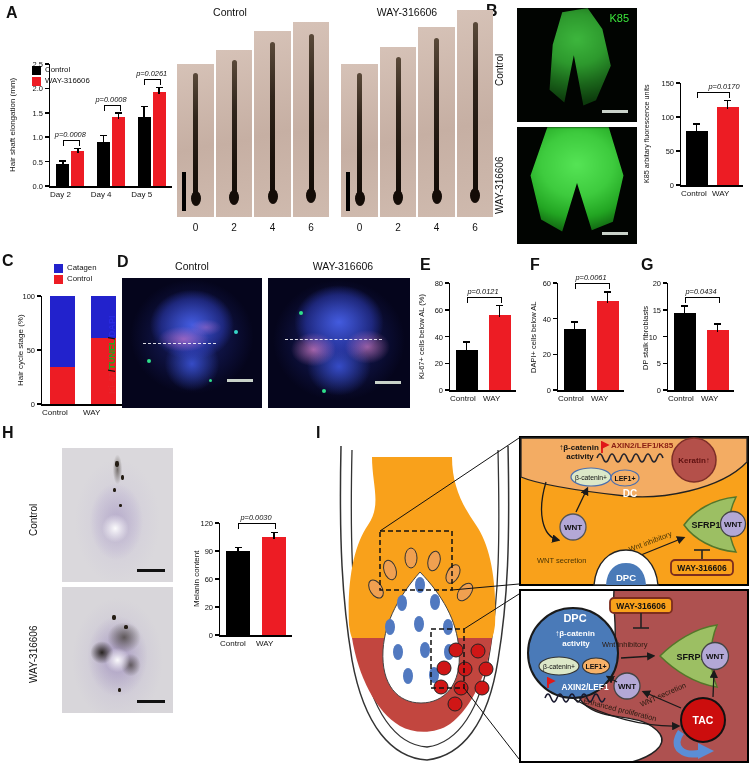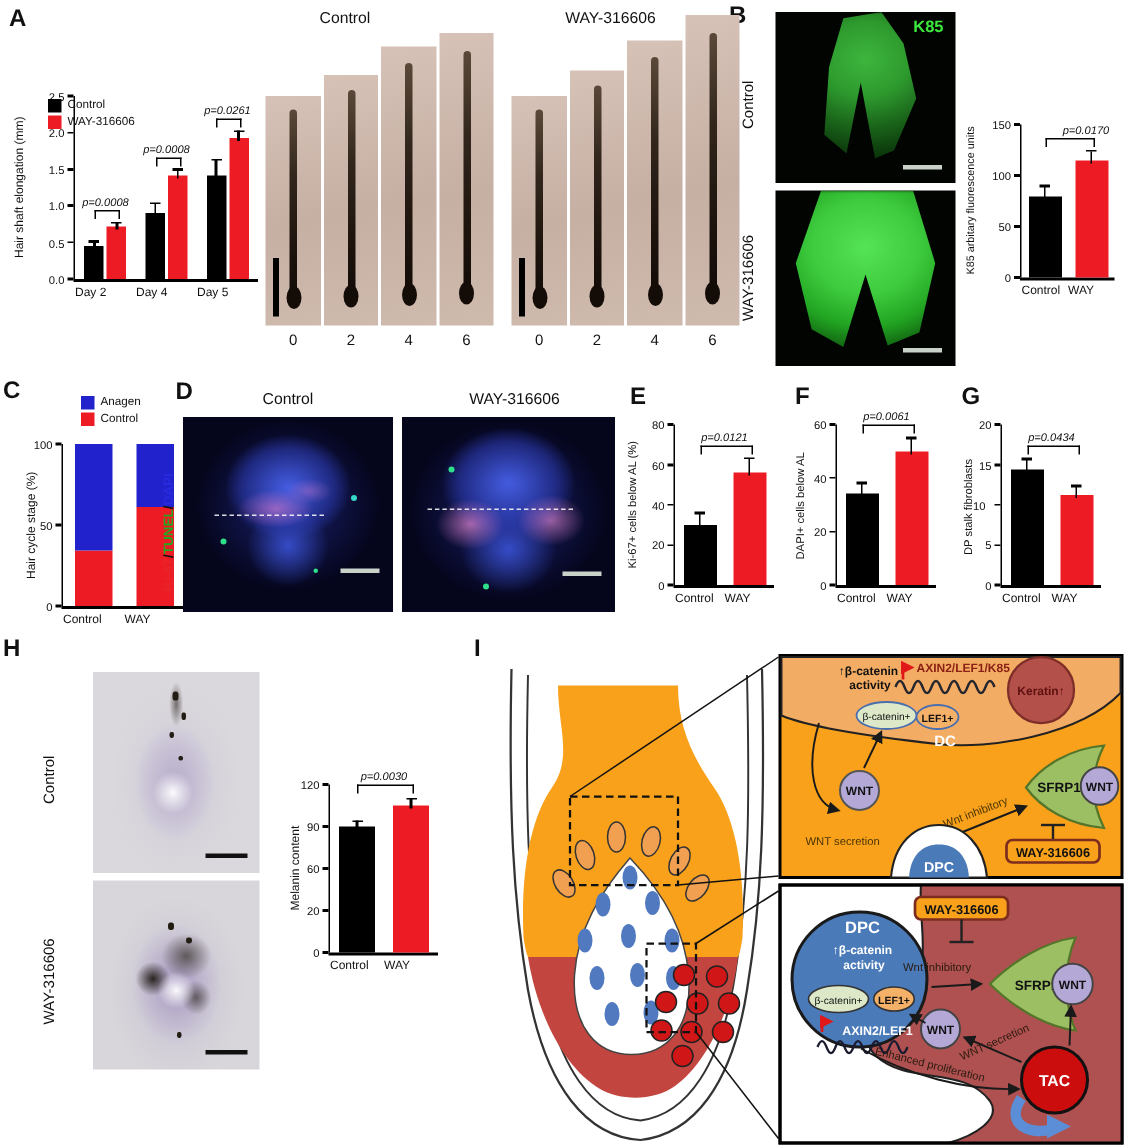--- a/index.html
+++ b/index.html
@@ -12,21 +12,21 @@
   
   .photo{position:absolute;background:linear-gradient(168deg,#d6c2b7 0%,#c6afa3 55%,#cfbaae 100%);}
   .shaft{position:absolute;left:50%;top:6%;bottom:11%;width:5px;margin-left:-2.5px;border-radius:3px;
          background:linear-gradient(to bottom,#5a4939 0%,#32261c 35%,#1c130c 75%,#120b06 100%)}
   .bulb{position:absolute;left:50%;bottom:7%;width:10px;height:15px;margin-left:-5px;border-radius:50%;background:#140c07}
   .daylab{position:absolute;font-size:10px;text-align:center;color:#111}
   .sbar-v{position:absolute;background:#000}
   
   .bimg{position:absolute;background:#010401;overflow:hidden}
   .bfol{position:absolute;left:6%;right:6%;top:0;bottom:8%;filter:blur(1.2px)}
-  .k85{position:absolute;right:8px;top:4px;color:#3ce83c;font-weight:bold;font-size:11px}
+  .k85{position:absolute;right:8px;top:4px;color:#3ce83c;font-weight:normal;font-size:11px}
   .wbar{position:absolute;right:9px;bottom:9px;width:26px;height:3px;background:#c9d2c9}
   
   .dimg{position:absolute;overflow:hidden}
   .ddash{position:absolute;border-top:1.4px dashed rgba(255,255,255,0.85)}
   .dot{position:absolute;border-radius:50%}
   
   .himg{position:absolute;overflow:hidden}
   .hbar{position:absolute;right:8px;bottom:10px;width:28px;height:3px;background:#111}
   .spk{position:absolute;border-radius:40%;background:#241d14}
   
@@ -202,21 +202,21 @@
       <div class="ylabt" style="left: 8px; top: 88px; width: 23px;">50</div>
       <div class="tick" style="left: 32.5px; top: 37.25px; width: 4px; height: 1.5px;"></div>
       <div class="ylabt" style="left: 8px; top: 34px; width: 23px;">100</div>
       <div class="bar" style="left: 46px; top: 109.28px; width: 25px; height: 36.72px; background: rgb(237, 28, 36);"></div>
       <div class="bar" style="left: 46px; top: 38px; width: 25px; height: 71.28px; background: rgb(34, 34, 204);"></div>
       <div class="bar" style="left: 87px; top: 80.12px; width: 25px; height: 65.88px; background: rgb(237, 28, 36);"></div>
       <div class="bar" style="left: 87px; top: 38px; width: 25px; height: 42.12px; background: rgb(34, 34, 204);"></div>
       <div class="xlab" style="left: 38px; top: 150px; width: 41px;">Control</div>
       <div class="xlab" style="left: 79px; top: 150px; width: 41px;">WAY</div>
       <div class="legsw" style="left: 50px; top: 6px; background: rgb(34, 34, 204);"></div>
-      <div class="leglab" style="left: 63px; top: 5px;">Anagen</div>
+      <div class="leglab" style="left: 63px; top: 5px;">Catagen</div>
       <div class="legsw" style="left: 50px; top: 17px; background: rgb(237, 28, 36);"></div>
       <div class="leglab" style="left: 63px; top: 16px;">Control</div>
       <div class="yaxlab" style="left: 12px; top: 38px; height: 108px;">Hair cycle stage (%)</div>
     </div>
 
   <div class="vlab" style="left:107px;top:296px;height:118px;font-size:9px;font-weight:bold">
     <span style="color:#e8242c">Ki-67</span><span style="color:#111">/</span><span style="color:#1faa1f">TUNEL</span><span style="color:#111">/</span><span style="color:#2a2ae0">DAPI</span>
   </div>
   <div class="gtitle" style="left:142px;top:260px;width:100px">Control</div>
   <div class="gtitle" style="left:288px;top:260px;width:110px">WAY-316606</div>

